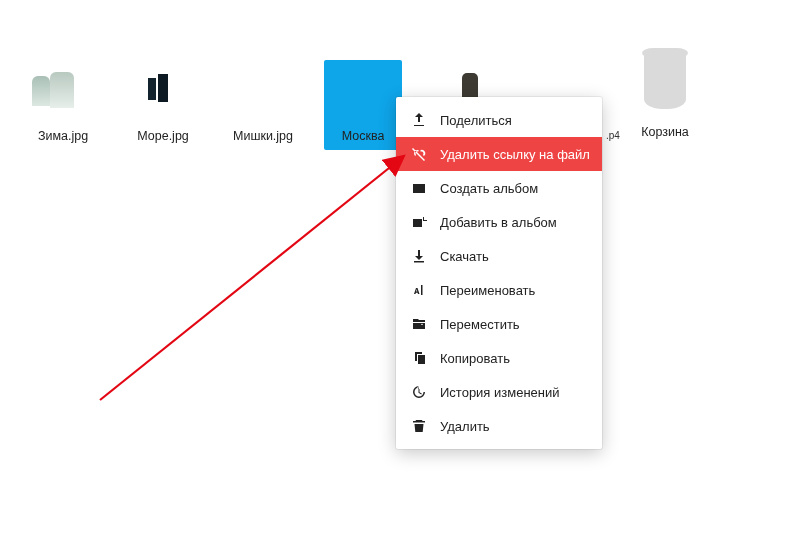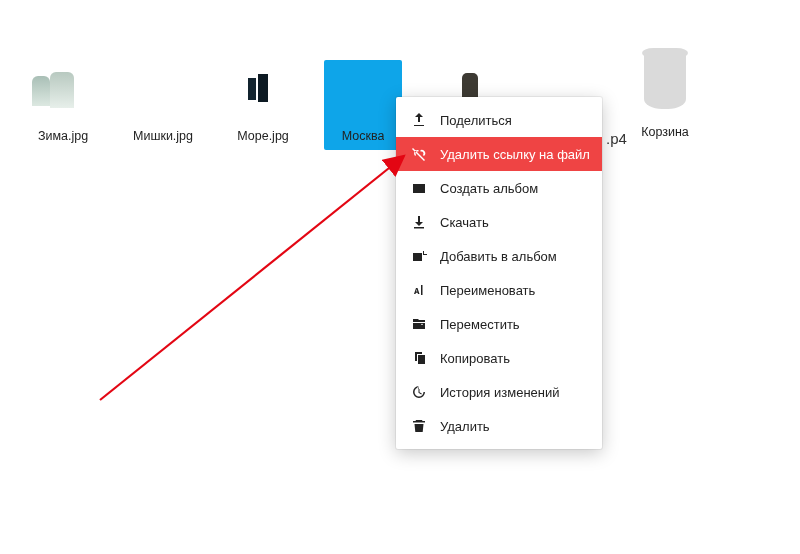--- a/index.html
+++ b/index.html
@@ -161,27 +161,27 @@
 <body>
 
 <div class="files-area">
 
   <div class="file-item">
     <span class="thumb"><span class="scene winter"></span></span>
     <span class="file-label">Зима.jpg</span>
   </div>
 
   <div class="file-item">
+    <span class="thumb"><span class="scene sea"></span></span>
+    <span class="file-label">Море.jpg</span>
+  </div>
+
+  <div class="file-item">
     <span class="thumb"><span class="scene bears"></span></span>
     <span class="file-label">Мишки.jpg</span>
-  </div>
-
-  <div class="file-item">
-    <span class="thumb"><span class="scene sea"></span></span>
-    <span class="file-label">Море.jpg</span>
   </div>
 
   <div class="file-item selected">
     <span class="thumb"><span class="scene moscow"></span></span>
     <span class="file-label">Москва</span>
   </div>
 
   <div class="file-item" style="visibility:hidden">
     <span class="thumb"><span class="scene soldier"></span></span>
     <span class="file-label"></span>
@@ -193,21 +193,21 @@
   </div>
 
 </div>
 
 <div style="position:absolute; left:436px; top:65px; width:70px; height:48px;">
   <span class="thumb" style="width:70px;height:48px;"><span class="scene soldier"></span></span>
 </div>
 <div style="position:absolute; left:536px; top:65px; width:70px; height:48px;">
   <span class="thumb" style="width:70px;height:48px;"><span class="scene elephants"></span></span>
 </div>
-<div style="position:absolute; left:606px; top:130px; font-size:15px;">.p4</div>
+<div style="position:absolute; left:606px; top:130px; font-size:10px;">.p4</div>
 
 <div class="trash-item">
   <div class="trash-can">
     <div class="trash-body"></div>
     <div class="trash-lid"></div>
   </div>
   <span class="file-label">Корзина</span>
 </div>
 
 <div class="context-menu">
@@ -235,33 +235,33 @@
       <svg width="16" height="16" viewBox="0 0 16 16">
           <path fill="currentColor" d="M2 4h12v9H2zM4 10l2-3 2 2 2-3 3 4H4z"></path>
         </svg>
     </span>
     <span class="menu-label">Создать альбом</span>
   </div>
 
   <div class="menu-item">
     <span class="menu-icon">
       <svg width="16" height="16" viewBox="0 0 16 16">
+          <path fill="currentColor" d="M2 5h9v8H2zM4 10l2-2 2 2 2-3v4H4zM12 3h1v3h3v1h-3v0h-1V3z"></path>
+        </svg>
+    </span>
+    <span class="menu-label">Добавить в альбом</span>
+  </div>
+
+  <div class="menu-item">
+    <span class="menu-icon">
+      <svg width="16" height="16" viewBox="0 0 16 16">
           <path fill="currentColor" d="M7 2h2v6h3l-4 4-4-4h3V2zM3 13h10v1.5H3z"></path>
         </svg>
     </span>
     <span class="menu-label">Скачать</span>
-  </div>
-
-  <div class="menu-item">
-    <span class="menu-icon">
-      <svg width="16" height="16" viewBox="0 0 16 16">
-          <path fill="currentColor" d="M2 5h9v8H2zM4 10l2-2 2 2 2-3v4H4zM12 3h1v3h3v1h-3v0h-1V3z"></path>
-        </svg>
-    </span>
-    <span class="menu-label">Добавить в альбом</span>
   </div>
 
   <div class="menu-item">
     <span class="menu-icon">
       <svg width="16" height="16" viewBox="0 0 16 16">
           <path fill="currentColor" d="M3 12l2-6h1.5l2 6H7l-.4-1.3H4.9L4.5 12H3zm2.2-2.5h1.1L5.75 7 5.2 9.5zM10 3h1.5v10H10z"></path>
         </svg>
     </span>
     <span class="menu-label">Переименовать</span>
   </div>

